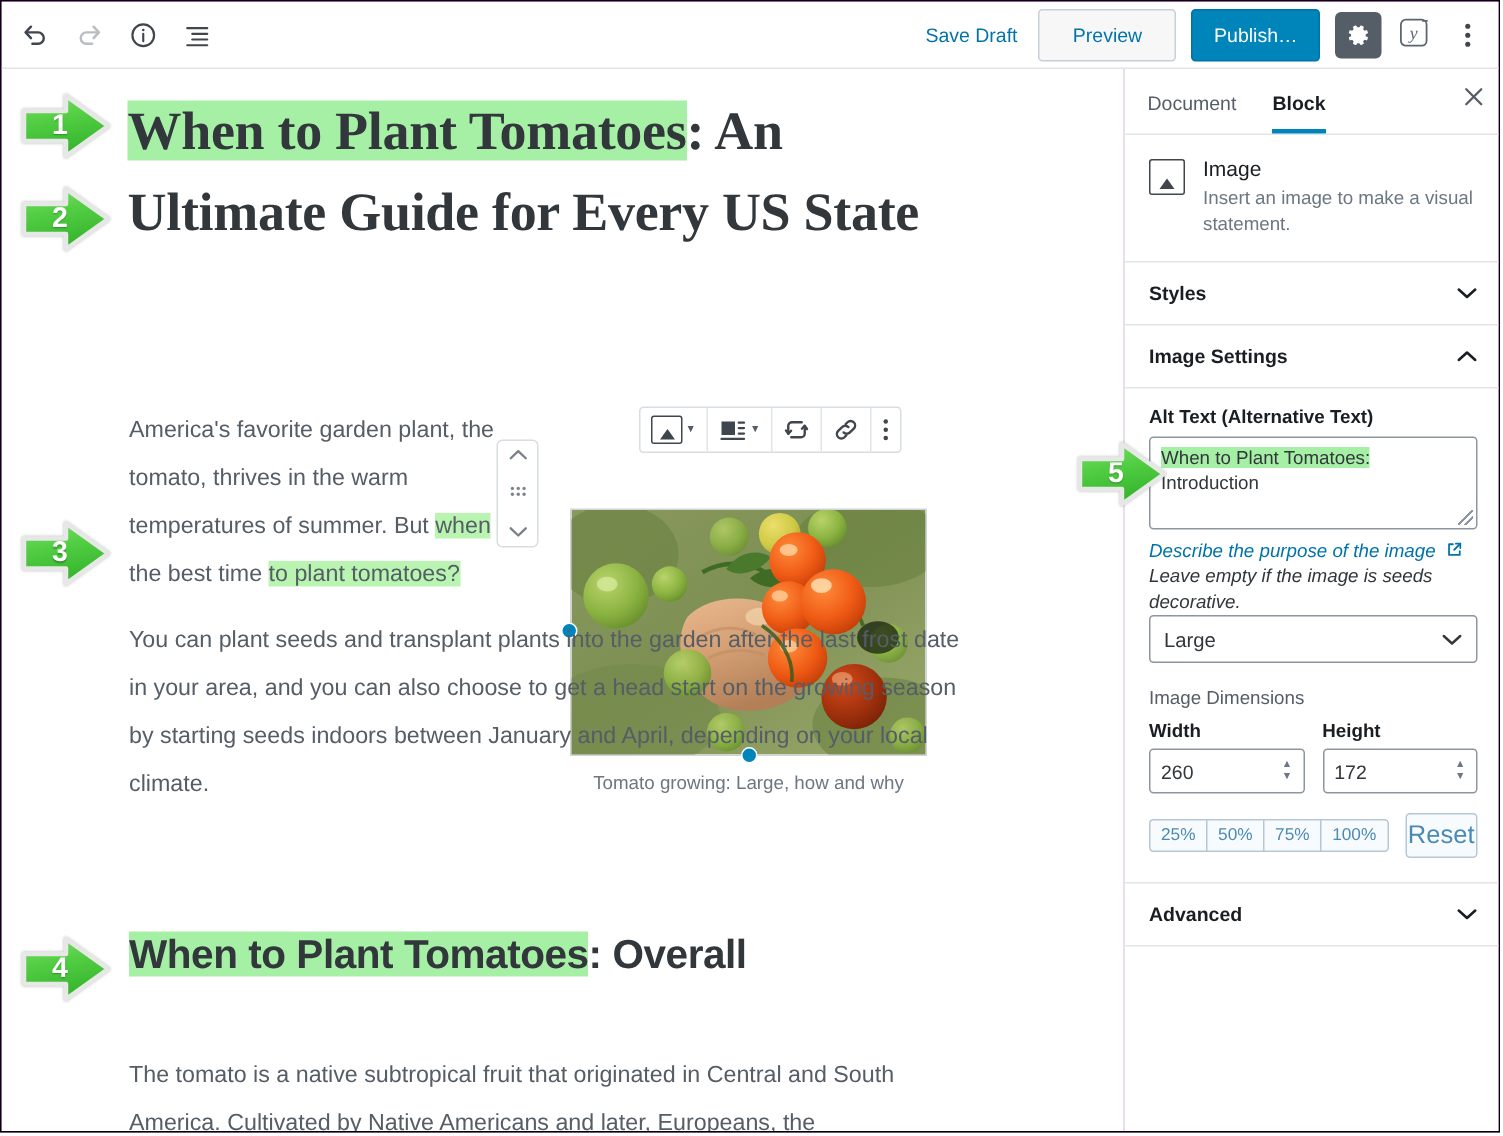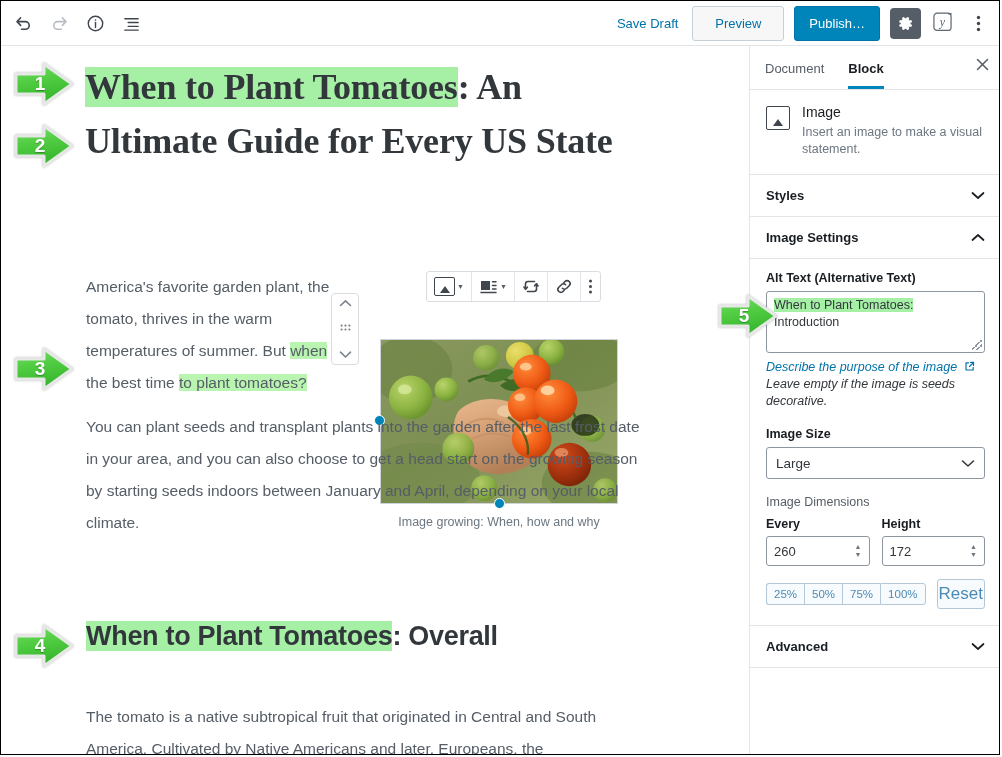--- a/index.html
+++ b/index.html
@@ -433,21 +433,21 @@
         <ellipse cx="168" cy="51" rx="7" ry="5" fill="#ffe3b8" opacity="0.8"></ellipse>
         <ellipse cx="146" cy="92" rx="6" ry="4.2" fill="#ffd9a8" opacity="0.7"></ellipse>
         <ellipse cx="182" cy="114" rx="7" ry="4.6" fill="#f6b98a" opacity="0.55"></ellipse>
         <ellipse cx="24" cy="50" rx="7" ry="5" fill="#dff0a8" opacity="0.65"></ellipse>
 
         <ellipse cx="206" cy="86" rx="14" ry="11" fill="#18230d" opacity="0.75"></ellipse>
         <path d="M128 78 C140 86,150 100,148 116" stroke="#2f5a1c" stroke-width="2.4" fill="none" opacity="0.8"></path>
       </svg>
       <div class="handle" id="h-left"></div>
       <div class="handle" id="h-bottom"></div>
-      <div class="caption">Image growing: When, how and why</div>
+      <div class="caption">Tomato growing: Large, how and why</div>
     </div>
 
     <div class="para" id="para2">You can plant seeds and transplant plants into the garden after the last frost date in your area, and you can also choose to get a head start on the growing season by starting seeds indoors between January and April, depending on your local climate.</div>
 
     <div class="h2">
       <span class="hl">When to Plant Tomatoes</span><span>: Overall</span>
     </div>
 
     <div class="para" id="para3">The tomato is a native subtropical fruit that originated in Central and South America. Cultivated by Native Americans and later, Europeans, the</div>
   </div>
@@ -502,34 +502,33 @@
         <a href="#">Describe the purpose of the image</a><span>
           <svg width="11" height="11" viewBox="0 0 12 12" fill="none" stroke="#0073aa" stroke-width="1.3" stroke-linecap="round" stroke-linejoin="round" style="vertical-align:-1px;margin-left:3px">
               <path d="M5 2H2.2v7.8H10V7"></path>
               <polyline points="7.2,1.6 10.4,1.6 10.4,4.8"></polyline>
               <line x1="10.4" y1="1.6" x2="6" y2="6"></line>
             </svg>
         </span><br>
         <span>Leave empty if the image is seeds decorative.</span>
       </div>
 
-      <div class="fld-label" style="margin-top:17px">Image Size</div>
       <div class="sel">
         <span>Large</span>
         <span>
           <svg width="14" height="9" viewBox="0 0 14 9" fill="none" stroke="#32373c" stroke-width="1.6" stroke-linecap="round" stroke-linejoin="round">
               <polyline points="1.5,2 7,7 12.5,2"></polyline>
             </svg>
         </span>
       </div>
 
       <div class="sublabel">Image Dimensions</div>
       <div class="dimrow">
         <div class="dimcol">
-          <div class="fld-label" style="margin-bottom:0">Every</div>
+          <div class="fld-label" style="margin-bottom:0">Width</div>
           <div class="numwrap">
             <span>260</span>
             <span class="spin">
                 <span>▲</span>
                 <span>▼</span>
               </span>
           </div>
         </div>
         <div class="dimcol">
           <div class="fld-label" style="margin-bottom:0">Height</div>

